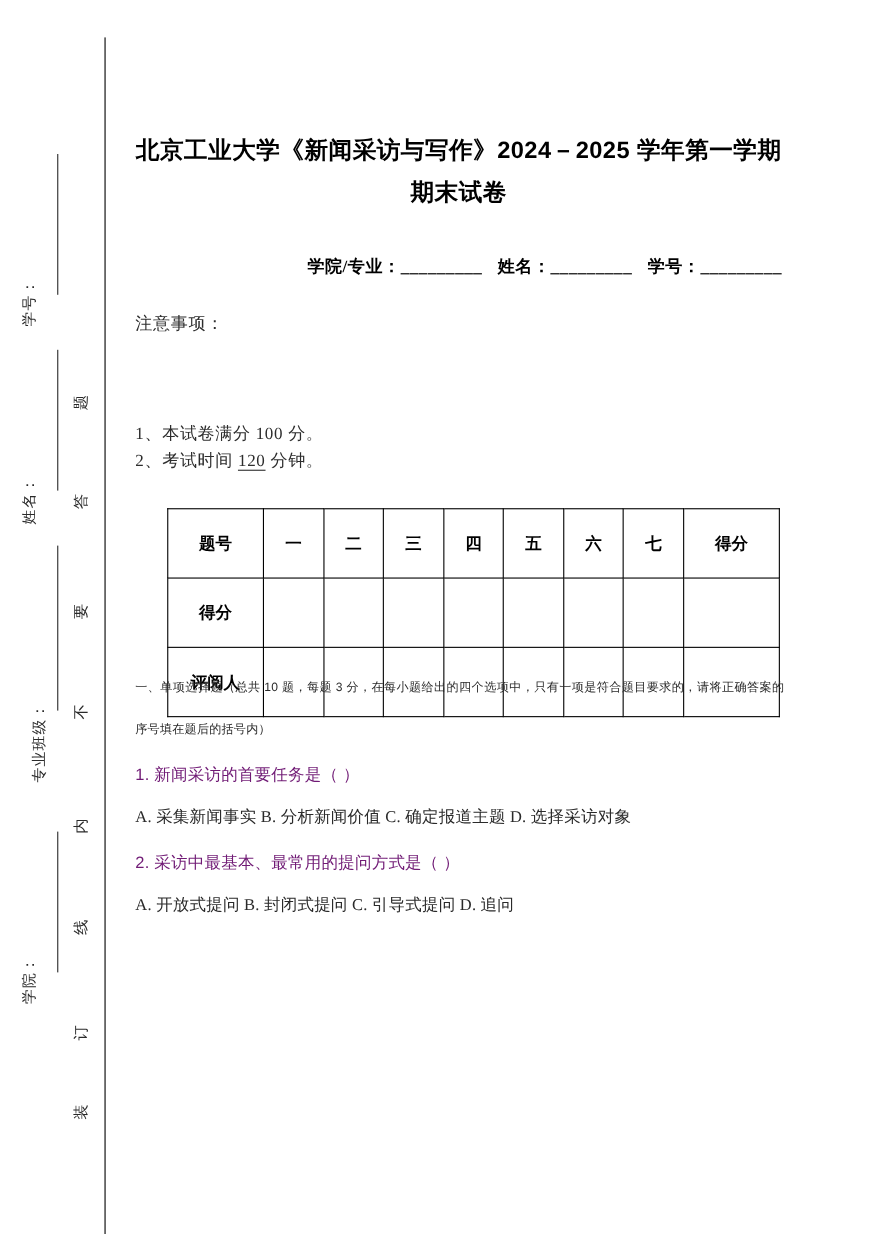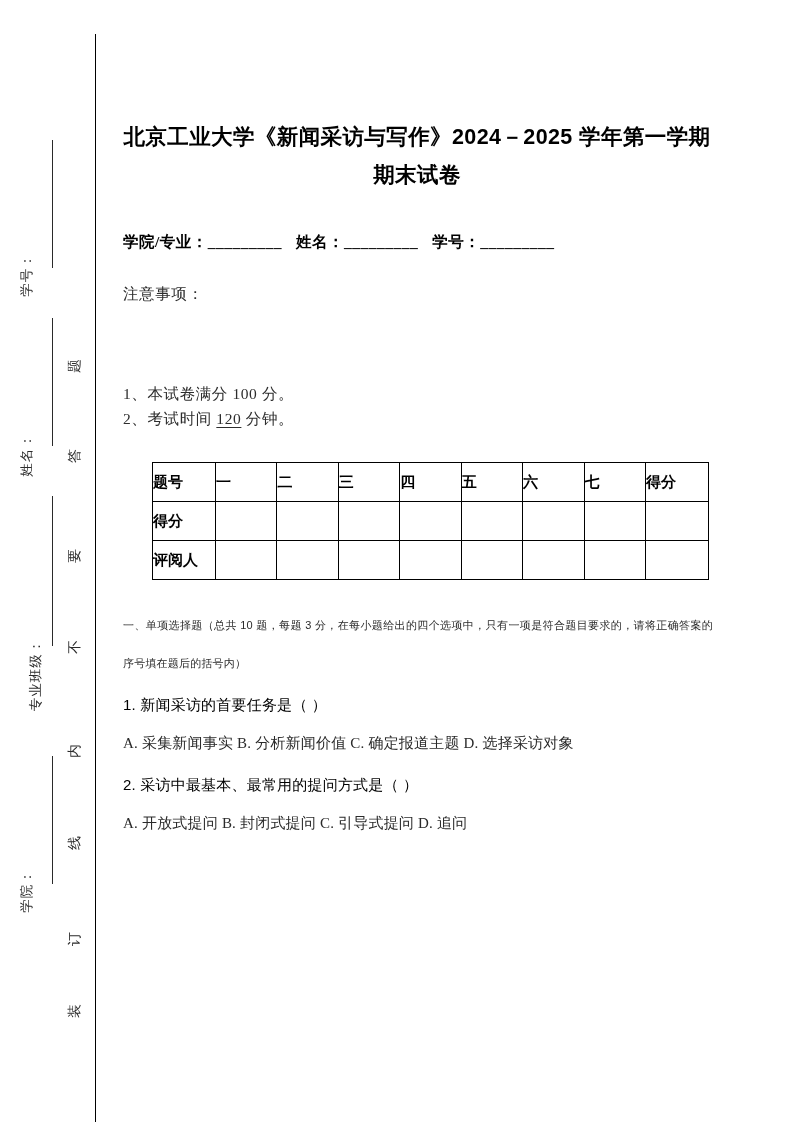--- a/index.html
+++ b/index.html
@@ -95,21 +95,21 @@
     letter-spacing: 0.4px;
     text-align: center;
     color: #000;
   }
 
   #student-info {
     position: absolute;
     top: 232px;
     left: 0;
     width: 588px;
-    text-align: left;
+    text-align: right;
     font-family: "Liberation Serif", "DejaVu Serif", serif;
     font-weight: bold;
     font-size: 15.5px;
     letter-spacing: 0.5px;
     color: #000;
     white-space: nowrap;
   }
   #student-info .gap { display: inline-block; width: 14px; }
 
   .note-line {
@@ -131,27 +131,27 @@
     position: absolute;
     left: 29px;
     top: 462px;
     border-collapse: collapse;
     table-layout: fixed;
     width: 557px;
   }
   #score-table td {
     border: 1.3px solid #000;
     height: 38px;
-    text-align: left;
+    text-align: center;
     vertical-align: middle;
     font-family: "Liberation Serif", "DejaVu Serif", serif;
     font-weight: bold;
     font-size: 15px;
     color: #000;
-    padding: 0;
+    padding: 12px;
   }
   #score-table td.lead { width: 62px; }
   #score-table td.tail { width: 62px; }
   #score-table tr.blank-row td { font-weight: bold; }
 
   
   #content {
     position: absolute;
     left: 0;
     top: 606px;
@@ -165,21 +165,21 @@
     color: #2a2a2a;
     text-align: justify;
     text-justify: inter-ideograph;
     margin: 0 0 4px 0;
   }
   .q-stem {
     font-family: "Liberation Sans", "DejaVu Sans", sans-serif;
     font-size: 15px;
     line-height: 38px;
     letter-spacing: 0.2px;
-    color: #000000;
+    color: #701a75;
     margin: 0;
   }
   .q-options {
     font-family: Liberation Serif, serif;
     font-size: 15px;
     line-height: 38px;
     letter-spacing: 0.2px;
     color: #2a2a2a;
     margin: 0 0 4px 0;
     text-align: justify;

